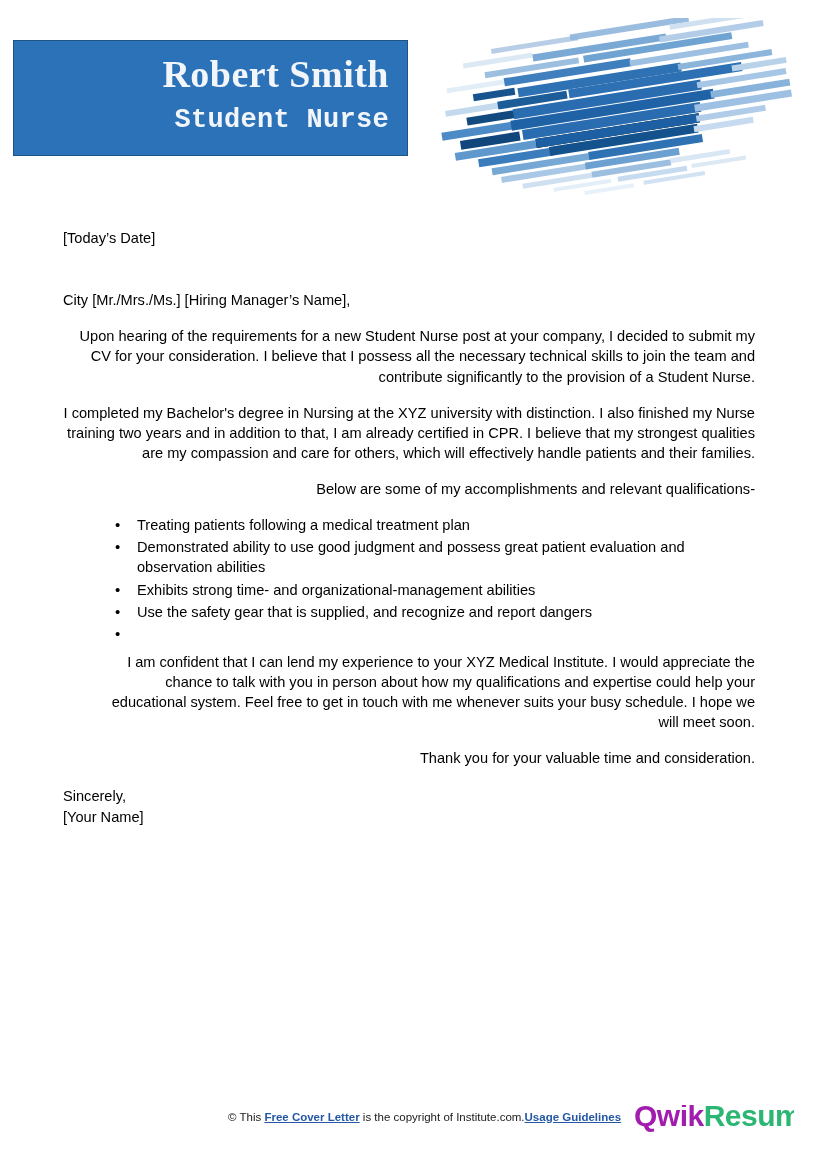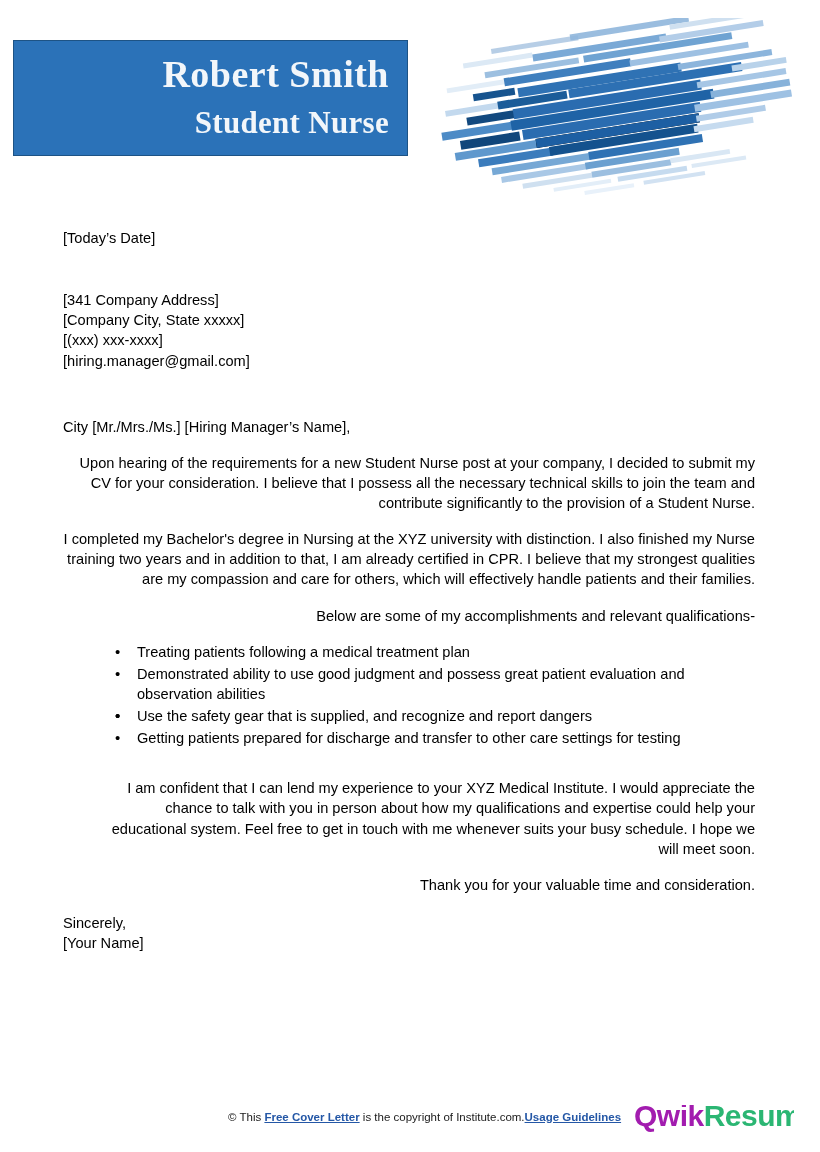--- a/index.html
+++ b/index.html
@@ -39,25 +39,26 @@
   .name-line {
     color: #f2f6fa;
     font-size: 38px;
     font-weight: bold;
     line-height: 1;
     padding: 14px 18px 0 0;
     letter-spacing: 0.5px;
   }
   .title-line {
     color: #f2f6fa;
-    font-size: 31px;
+    font-size: 27px;
     font-weight: bold;
     line-height: 1;
     padding: 14px 18px 0 0;
     letter-spacing: 0.3px;
+    font-family: Liberation Mono, monospace;
   }
 
   
   .deco {
     position: absolute;
     left: 432px;
     top: 18px;
     width: 370px;
     height: 185px;
   }
@@ -202,41 +203,35 @@
       <rect x="140" y="167" width="50" height="4" fill="#e8f1fa"></rect>
       <rect x="200" y="166" width="62" height="4" fill="#d2e2f2"></rect>
     </g>
   </svg>
 </div>
 
 <div class="letter">
 
   <p class="date-line">[Today’s Date]</p>
 
-  <div class="addr-block">
-    <p class="addr-line">[341 Company Address]</p>
-    <p class="addr-line">[Company City, State xxxxx]</p>
-    <p class="addr-line">[(xxx) xxx-xxxx]</p>
-    <p class="addr-line">[hiring.manager@gmail.com]</p>
-  </div>
 
   <p class="salutation">City [Mr./Mrs./Ms.] [Hiring Manager’s Name],</p>
 
   <p class="para">Upon hearing of the requirements for a new Student Nurse post at your company, I decided to submit my CV for your consideration. I believe that I possess all the necessary technical skills to join the team and contribute significantly to the provision of a Student Nurse.</p>
 
   <p class="para">I completed my Bachelor's degree in Nursing at the XYZ university with distinction. I also finished my Nurse training two years and in addition to that, I am already certified in CPR. I believe that my strongest qualities are my compassion and care for others, which will effectively handle patients and their families.</p>
 
   <p class="para">Below are some of my accomplishments and relevant qualifications-</p>
 
   <ul class="bullets">
     <li><span class="dot">•</span><span>Treating patients following a medical treatment plan</span></li>
     <li><span class="dot">•</span><span>Demonstrated ability to use good judgment and possess great patient evaluation and observation abilities</span></li>
+    <li><span class="dot">•</span><span>Exhibits strong time- and organizational-management abilities</span></li>
+    <li><span class="dot">•</span><span>Use the safety gear that is supplied, and recognize and report dangers</span></li>
     <li><span class="dot">•</span></li>
-    <li><span class="dot">•</span><span>Use the safety gear that is supplied, and recognize and report dangers</span></li>
-    <li><span class="dot">•</span><span>Getting patients prepared for discharge and transfer to other care settings for testing</span></li>
   </ul>
 
   <p class="para tail-gap">I am confident that I can lend my experience to your XYZ Medical Institute. I would appreciate the chance to talk with you in person about how my qualifications and expertise could help your educational system. Feel free to get in touch with me whenever suits your busy schedule. I hope we will meet soon.</p>
 
   <p class="para">Thank you for your valuable time and consideration.</p>
 
   <div class="sincerely-block">
     <p class="closing-line">Sincerely,</p>
     <p class="closing-line">[Your Name]</p>
   </div>

